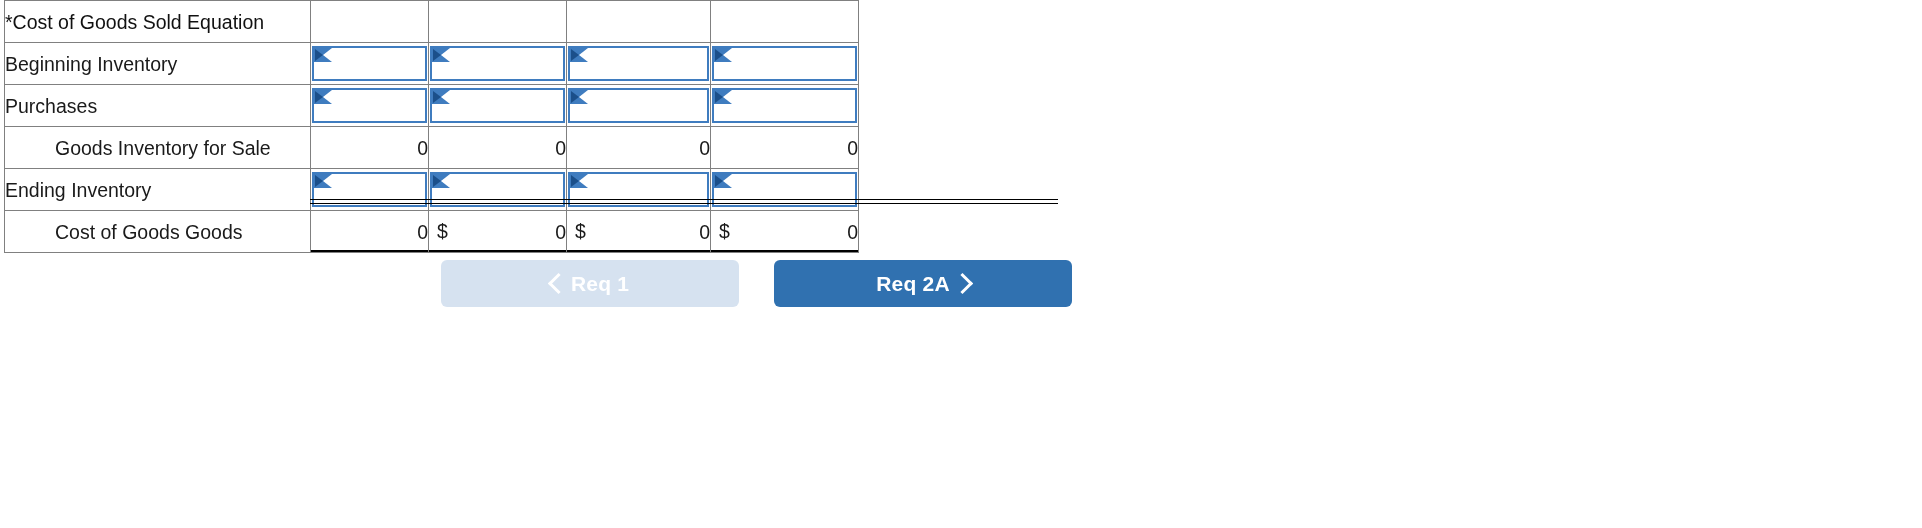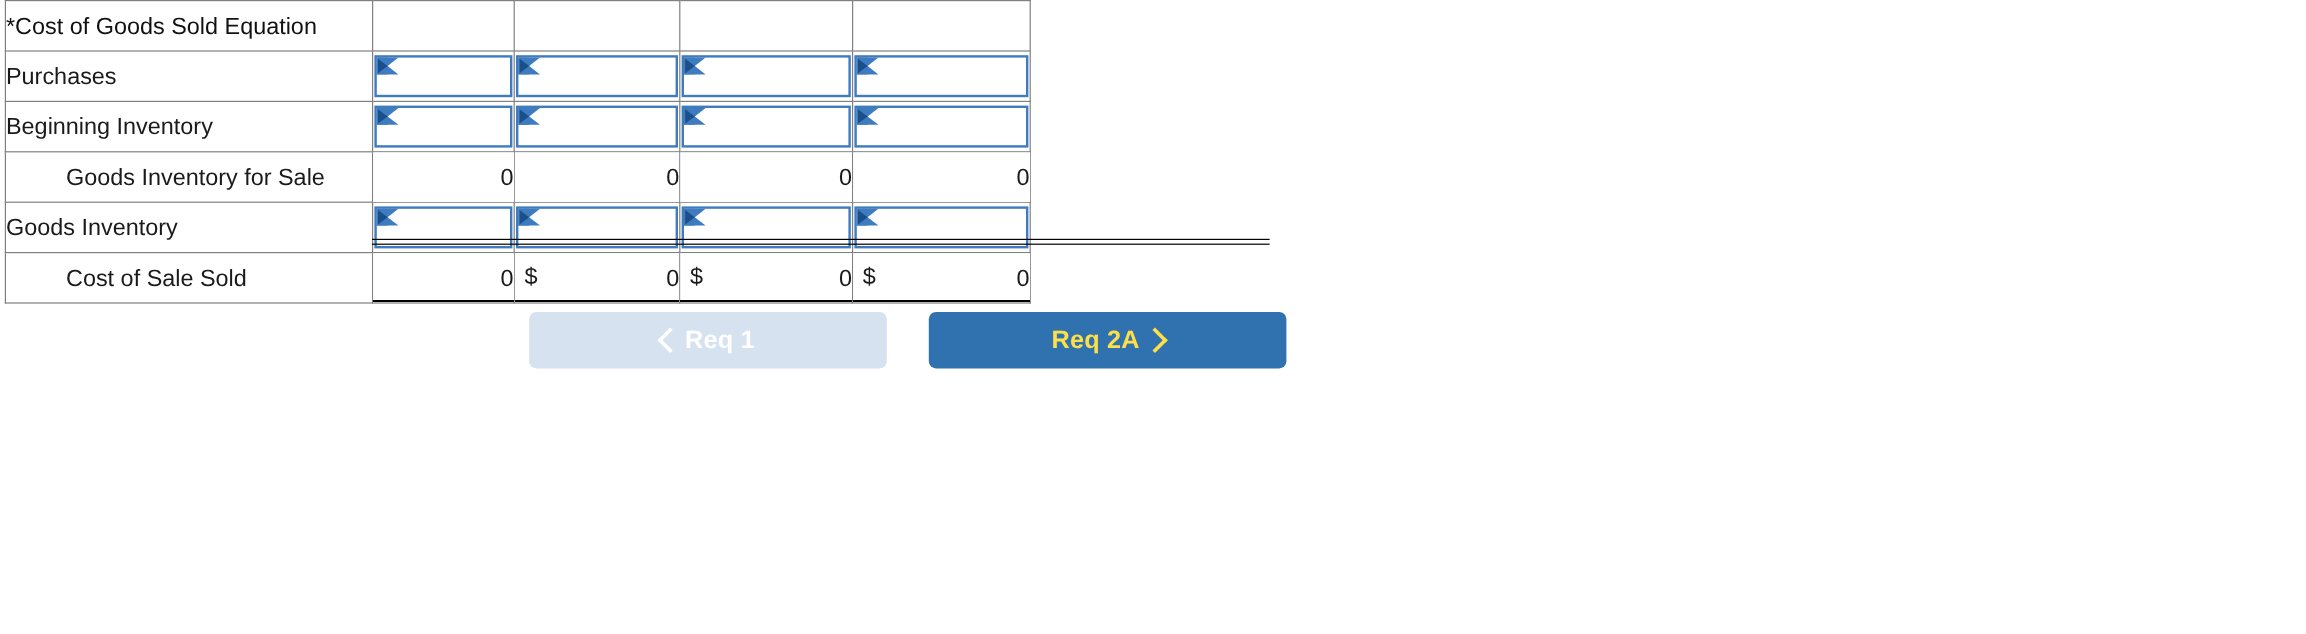--- a/index.html
+++ b/index.html
@@ -198,21 +198,21 @@
   .btn-prev {
     left: 441px;
     width: 298px;
     background: #D6E2F0;
     color: #ffffff;
   }
   .btn-next {
     left: 774px;
     width: 298px;
     background: #3071B0;
-    color: #fde047;
+    color: #ffffff;
   }
   .chev {
     display: inline-block;
     width: 12px;
     height: 12px;
     border-top: 3px solid currentColor;
     border-right: 3px solid currentColor;
     flex: none;
   }
   .chev.left  { transform: rotate(-135deg); }
@@ -235,45 +235,45 @@
       <tbody>
         <tr class="hdr-row">
           <td class="hdr-title">*Cost of Goods Sold Equation</td>
           <td></td>
           <td></td>
           <td></td>
           <td></td>
         </tr>
 
         <tr>
+          <td class="lbl">Beginning Inventory</td>
+          <td class="inputcell">
+            <span class="inputbox">
+              <input class="inputfield" type="text" value="" style="">
+            </span>
+          </td>
+          <td class="inputcell">
+            <span class="inputbox">
+              <input class="inputfield" type="text" value="" style="">
+            </span>
+          </td>
+          <td class="inputcell">
+            <span class="inputbox">
+              <input class="inputfield" type="text" value="" style="">
+            </span>
+          </td>
+          <td class="inputcell">
+            <span class="inputbox">
+              <input class="inputfield" type="text" value="" style="">
+            </span>
+          </td>
+        </tr>
+
+        <tr>
           <td class="lbl">Purchases</td>
-          <td class="inputcell">
-            <span class="inputbox">
-              <input class="inputfield" type="text" value="" style="">
-            </span>
-          </td>
-          <td class="inputcell">
-            <span class="inputbox">
-              <input class="inputfield" type="text" value="" style="">
-            </span>
-          </td>
-          <td class="inputcell">
-            <span class="inputbox">
-              <input class="inputfield" type="text" value="" style="">
-            </span>
-          </td>
-          <td class="inputcell">
-            <span class="inputbox">
-              <input class="inputfield" type="text" value="" style="">
-            </span>
-          </td>
-        </tr>
-
-        <tr>
-          <td class="lbl">Beginning Inventory</td>
           <td class="inputcell">
             <span class="inputbox">
               <input class="inputfield" type="text" value="" style="">
             </span>
           </td>
           <td class="inputcell">
             <span class="inputbox">
               <input class="inputfield" type="text" value="" style="">
             </span>
           </td>
@@ -303,21 +303,21 @@
             <span class="cur"></span>
             <span>0</span>
           </td>
           <td class="num">
             <span class="cur"></span>
             <span>0</span>
           </td>
         </tr>
 
         <tr>
-          <td class="lbl">Goods Inventory</td>
+          <td class="lbl">Ending Inventory</td>
           <td class="inputcell">
             <span class="inputbox">
               <input class="inputfield" type="text" value="" style="">
             </span>
           </td>
           <td class="inputcell">
             <span class="inputbox">
               <input class="inputfield" type="text" value="" style="">
             </span>
           </td>
@@ -327,21 +327,21 @@
             </span>
           </td>
           <td class="inputcell">
             <span class="inputbox">
               <input class="inputfield" type="text" value="" style="">
             </span>
           </td>
         </tr>
 
         <tr class="total">
-          <td class="lbl indent">Cost of Sale Sold</td>
+          <td class="lbl indent">Cost of Goods Goods</td>
           <td class="num">
             <span class="cur"></span>
             <span>0</span>
           </td>
           <td class="num">
             <span class="cur">$</span>
             <span>0</span>
           </td>
           <td class="num">
             <span class="cur">$</span>

